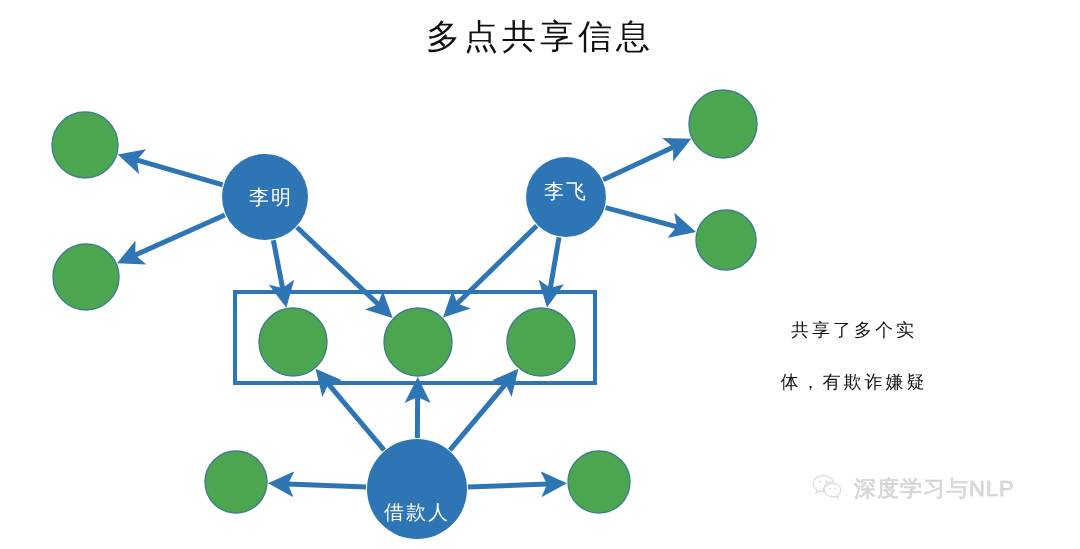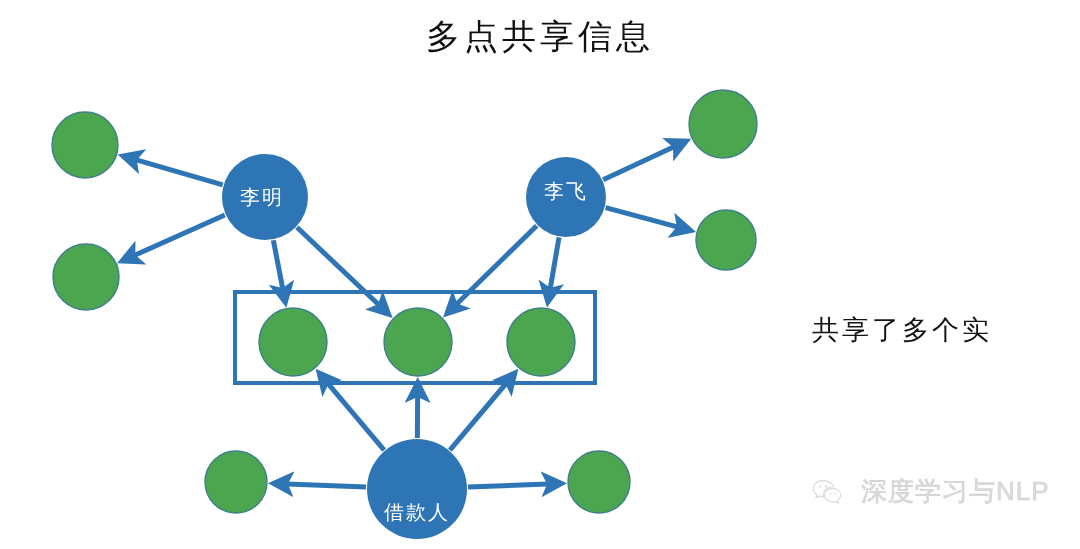--- a/index.html
+++ b/index.html
@@ -31,24 +31,24 @@
     width: 1080px;
     text-align: center;
     font-size: 34px;
     letter-spacing: 4px;
     color: #101010;
     font-family: "Liberation Serif", "DejaVu Serif", serif;
     white-space: nowrap;
   }
   .annotation {
     position: absolute;
-    left: 752px;
+    left: 704px;
     top: 304px;
     width: 300px;
-    font-size: 27px;
+    font-size: 18px;
     line-height: 52px;
     letter-spacing: 3px;
     color: #141414;
     font-family: "Liberation Serif", "DejaVu Serif", serif;
   }
   .annotation .line {
     display: block;
     text-align: center;
   }
   .node-label {
@@ -60,24 +60,24 @@
     text-align: center;
     pointer-events: none;
     white-space: nowrap;
     transform: translate(-50%, -50%);
   }
   .watermark {
     position: absolute;
     left: 812px;
     top: 474px;
     display: flex;
-    align-items: center;
-    gap: 19px;
+    align-items: flex-start;
+    gap: 12px;
     color: #d8d8d8;
-    font-size: 26px;
+    font-size: 22px;
     letter-spacing: 1px;
     font-family: "Liberation Sans", "DejaVu Sans", sans-serif;
     white-space: nowrap;
   }
   .watermark .wm-text {
     color: #dcdcdc;
     -webkit-text-stroke: 0.6px #cfcfcf;
   }
   .wm-icon svg { display: block; }
 </style>
@@ -122,27 +122,28 @@
         <circle cx="541" cy="342" r="34" fill="#4CA64F" stroke="#3F7E8C" stroke-width="1.4"></circle>
         <circle cx="236" cy="482" r="31" fill="#4CA64F" stroke="#3F7E8C" stroke-width="1.4"></circle>
         <circle cx="599" cy="482" r="31" fill="#4CA64F" stroke="#3F7E8C" stroke-width="1.4"></circle>
         <circle cx="265" cy="197" r="43" fill="#2E75B6"></circle>
         <circle cx="566" cy="197" r="40" fill="#2E75B6"></circle>
         <circle cx="417" cy="489" r="50" fill="#2E75B6"></circle>
       </g>
   </svg>
 
   <div id="labels-layer">
-      <div class="node-label" style="left: 262px; top: 197px; text-align: center;">李明</div>
+      <div class="node-label" style="left: 271px; top: 197px; text-align: center;">李明</div>
       <div class="node-label" style="left: 566px; top: 191px;">李飞</div>
       <div class="node-label" style="left: 417px; top: 489px; margin-top: 23px;">借款人</div>
     </div>
 
   <div class="annotation">
     <span class="line">共享了多个实</span>
+    <span class="line">体，有欺诈嫌疑</span>
   </div>
 
   <div class="watermark">
     <span class="wm-icon">
       <svg width="30" height="26" viewBox="0 0 30 26">
         <path d="M11.2 1.6C5.6 1.6 1.2 5.2 1.2 9.6c0 2.5 1.5 4.7 3.8 6.2l-1 3 3.4-1.7c1.1 0.3 2.2 0.5 3.4 0.5 0.3 0 0.6 0 0.9 0-0.2-0.6-0.3-1.3-0.3-2 0-4.3 4.2-7.8 9.4-7.8 0.3 0 0.7 0 1 0C21 5.1 16.6 1.6 11.2 1.6z" fill="none" stroke="#d9d9d9" stroke-width="1.1"></path>
         <circle cx="7.8" cy="7.6" r="1.1" fill="#d9d9d9"></circle>
         <circle cx="14.2" cy="7.6" r="1.1" fill="#d9d9d9"></circle>
         <path d="M28.8 16.1c0-3.7-3.7-6.7-8.2-6.7s-8.2 3-8.2 6.7c0 3.7 3.7 6.7 8.2 6.7 0.9 0 1.8-0.1 2.7-0.4l2.8 1.4-0.8-2.4C27.5 20.1 28.8 18.2 28.8 16.1z" fill="none" stroke="#d9d9d9" stroke-width="1.1"></path>
         <circle cx="18.1" cy="14.6" r="0.95" fill="#d9d9d9"></circle>

